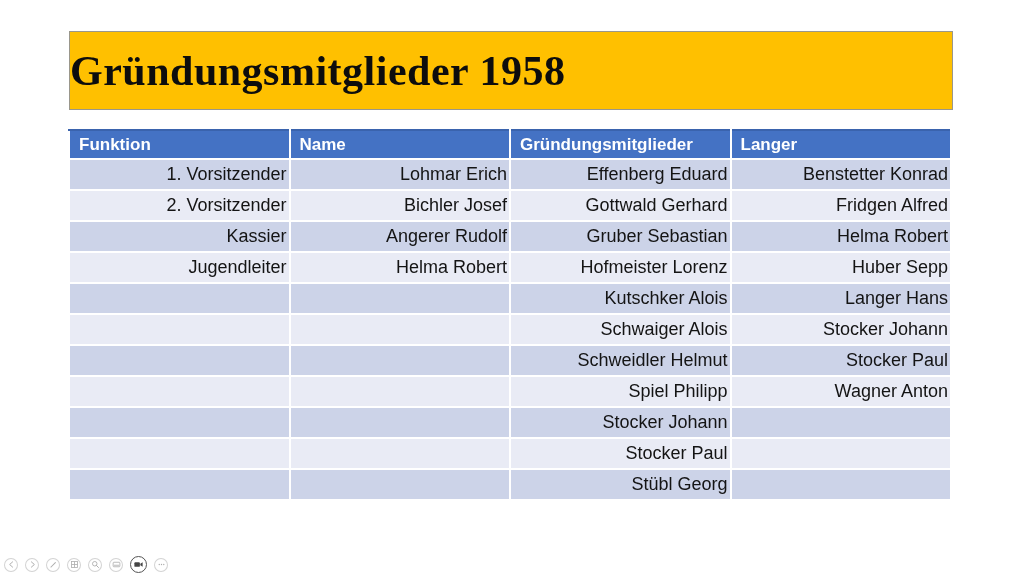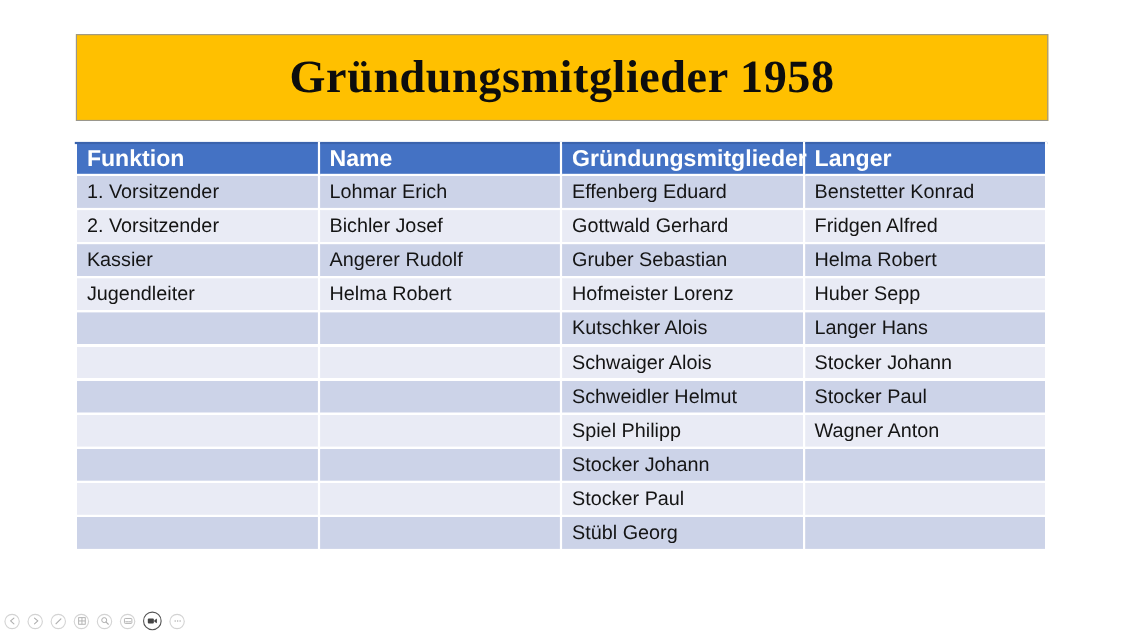--- a/index.html
+++ b/index.html
@@ -18,60 +18,61 @@
     font-family:"Liberation Sans", sans-serif;
     position:relative;
   }
   
   .title-box{
     position:absolute;
     left:69px; top:31px;
     width:884px; height:79px;
     background:var(--title-bg);
     border:1px solid var(--title-border);
-    display:flex; align-items:center; justify-content:center;
+    display:flex; align-items:center; 
   }
   .title-box h1{
     font-family:"Liberation Serif", serif;
     font-weight:bold;
     font-size:42px;
     color:#0d0d0d;
     letter-spacing:0.5px;
     white-space:nowrap;
   }
   
   .members-table{
     position:absolute;
     left:68px; top:129px;
     width:884px;
     border-collapse:collapse;
     table-layout:fixed;
   }
   .members-table th{
     background:var(--header-bg);
     color:#ffffff;
-    font-size:21px;
+    font-size:17px;
     font-weight:bold;
     text-align:left;
     height:29px;
     padding:0 2px 0 9px;
     border:2px solid #ffffff;
     border-top:2px solid var(--header-top);
     vertical-align:middle;
     white-space:nowrap;
   }
   .members-table td{
     height:31px;
     font-size:18px;
     color:var(--body-text);
     padding:0 2px 0 9px;
     border:2px solid #ffffff;
     vertical-align:middle;
     white-space:nowrap;
     overflow:hidden;
+    text-align:right;
   }
   .members-table tbody tr:nth-child(odd) td{background:var(--row-odd);}
   .members-table tbody tr:nth-child(even) td{background:var(--row-even);}
   
   .presenter-toolbar{
     position:absolute;
     left:4px; top:556px;
     display:flex; align-items:center; gap:7px;
   }
   .tb-btn{

